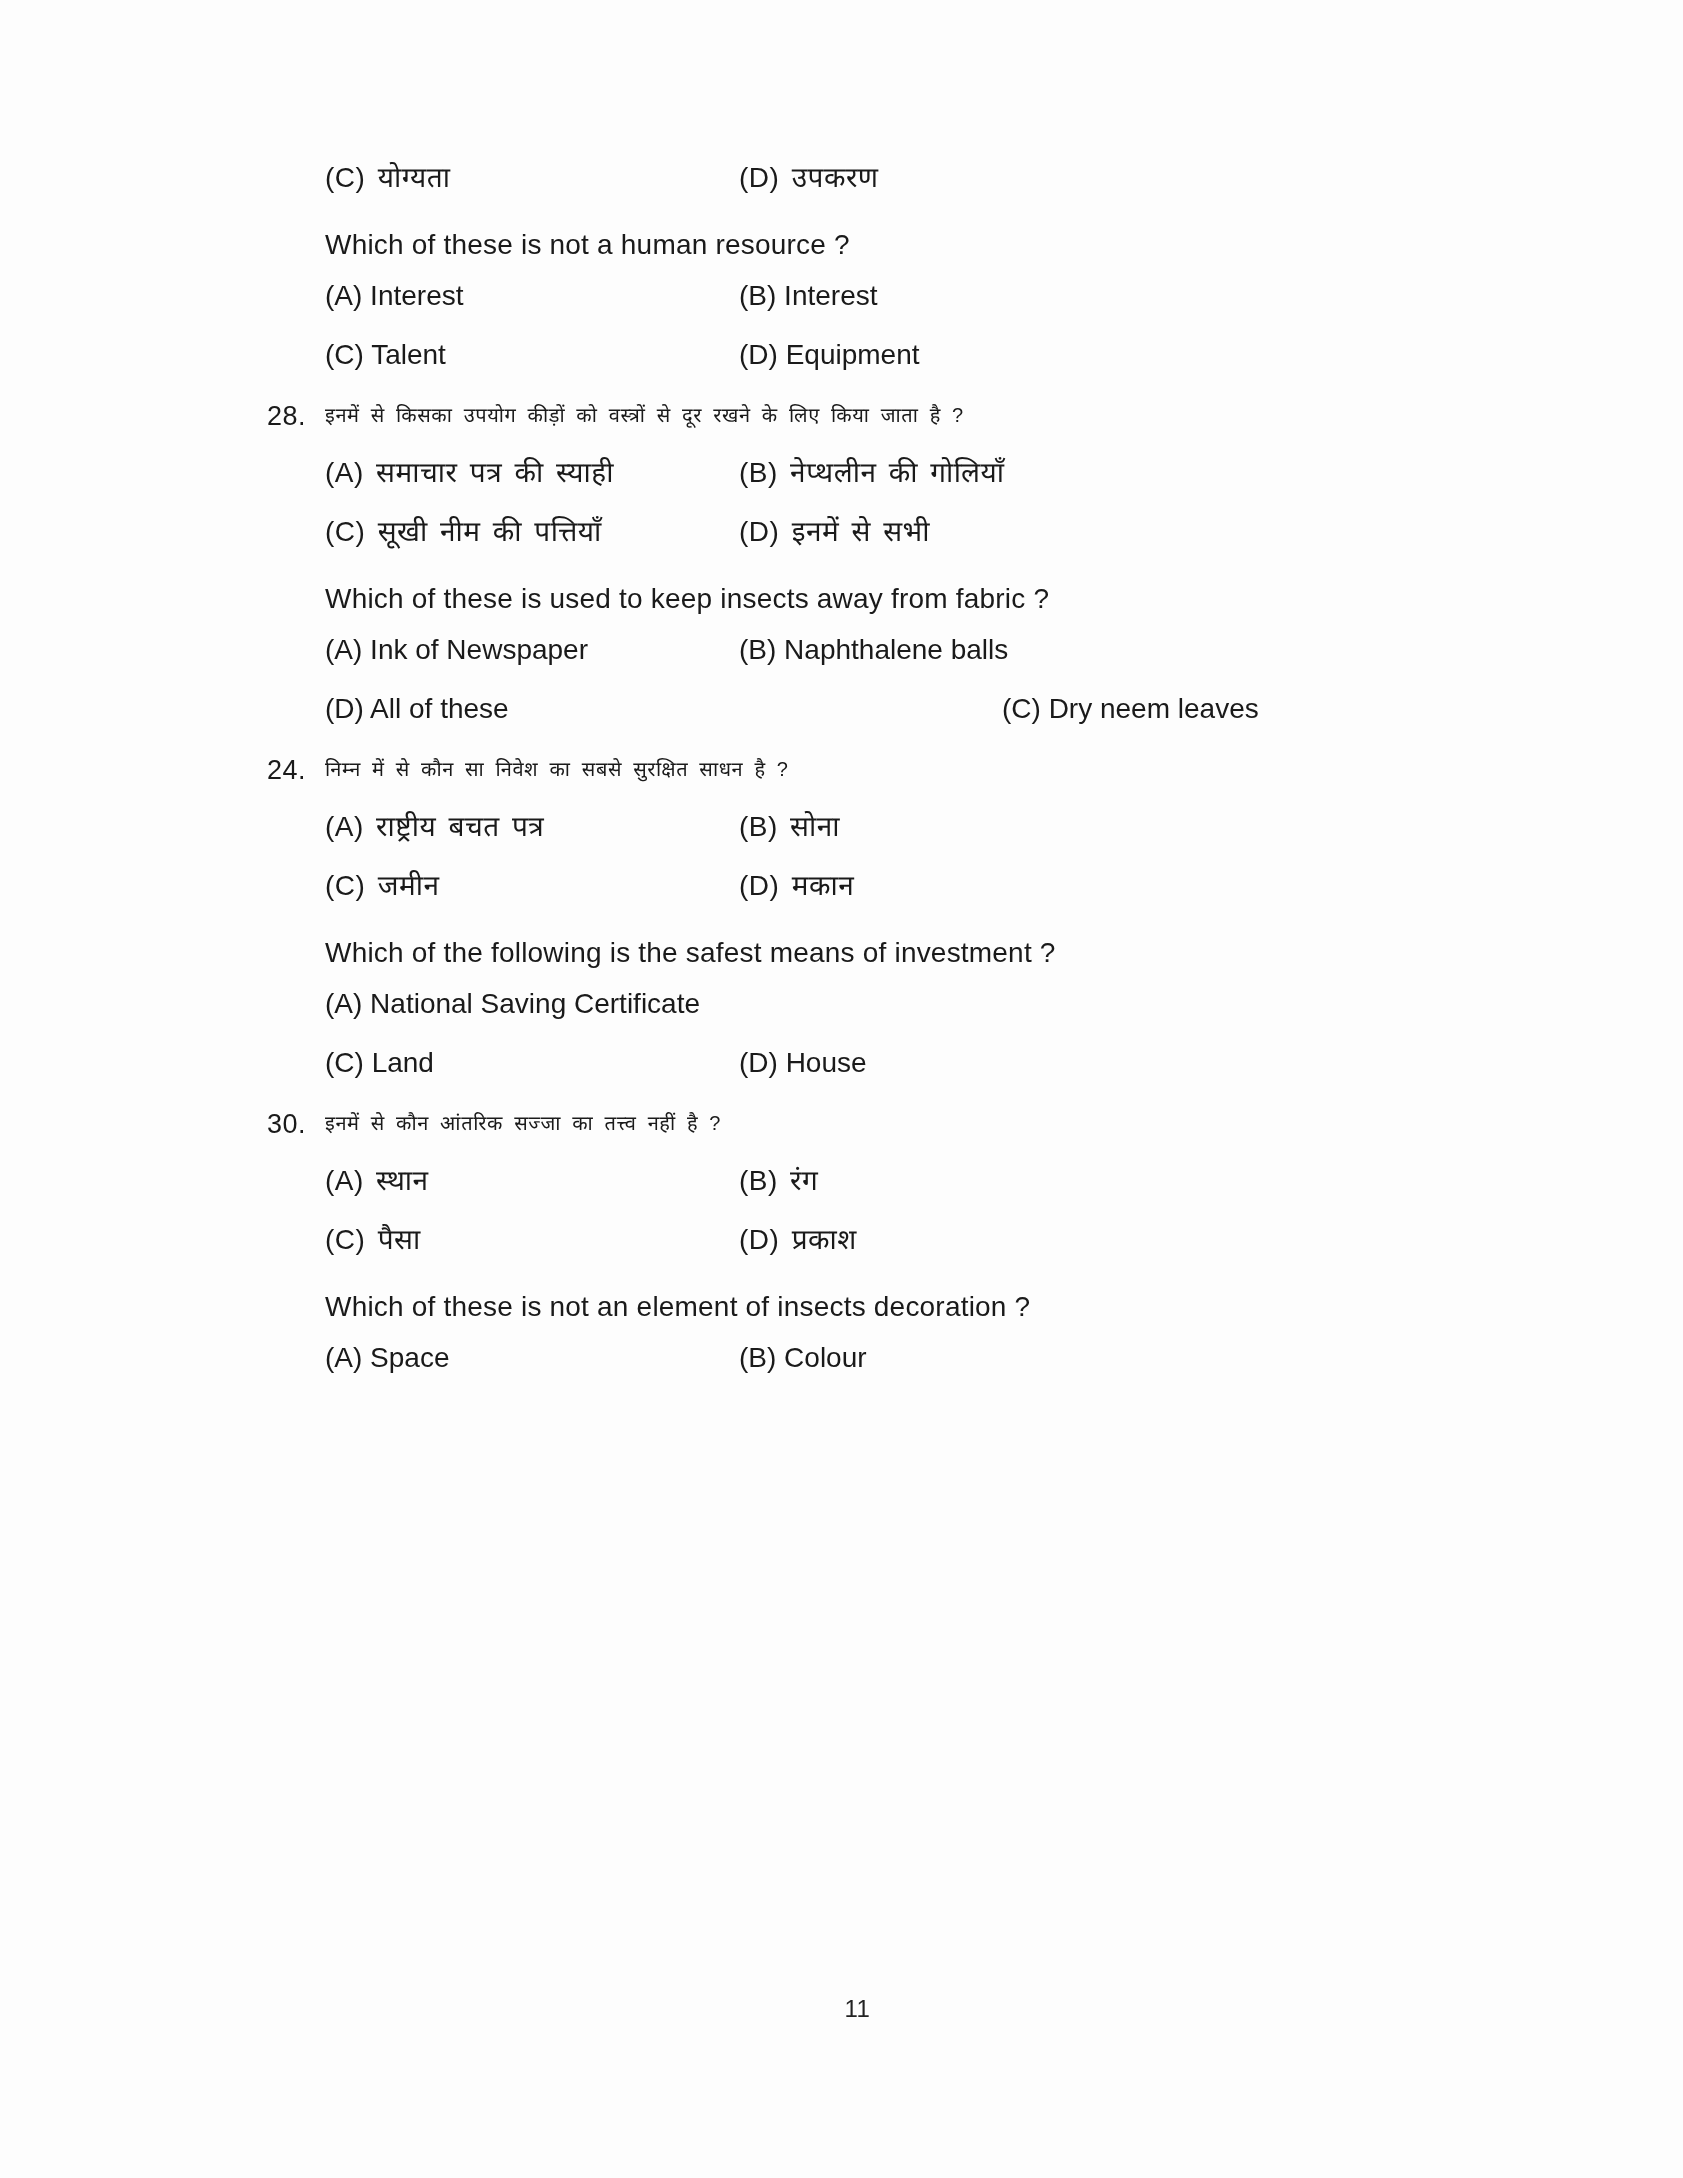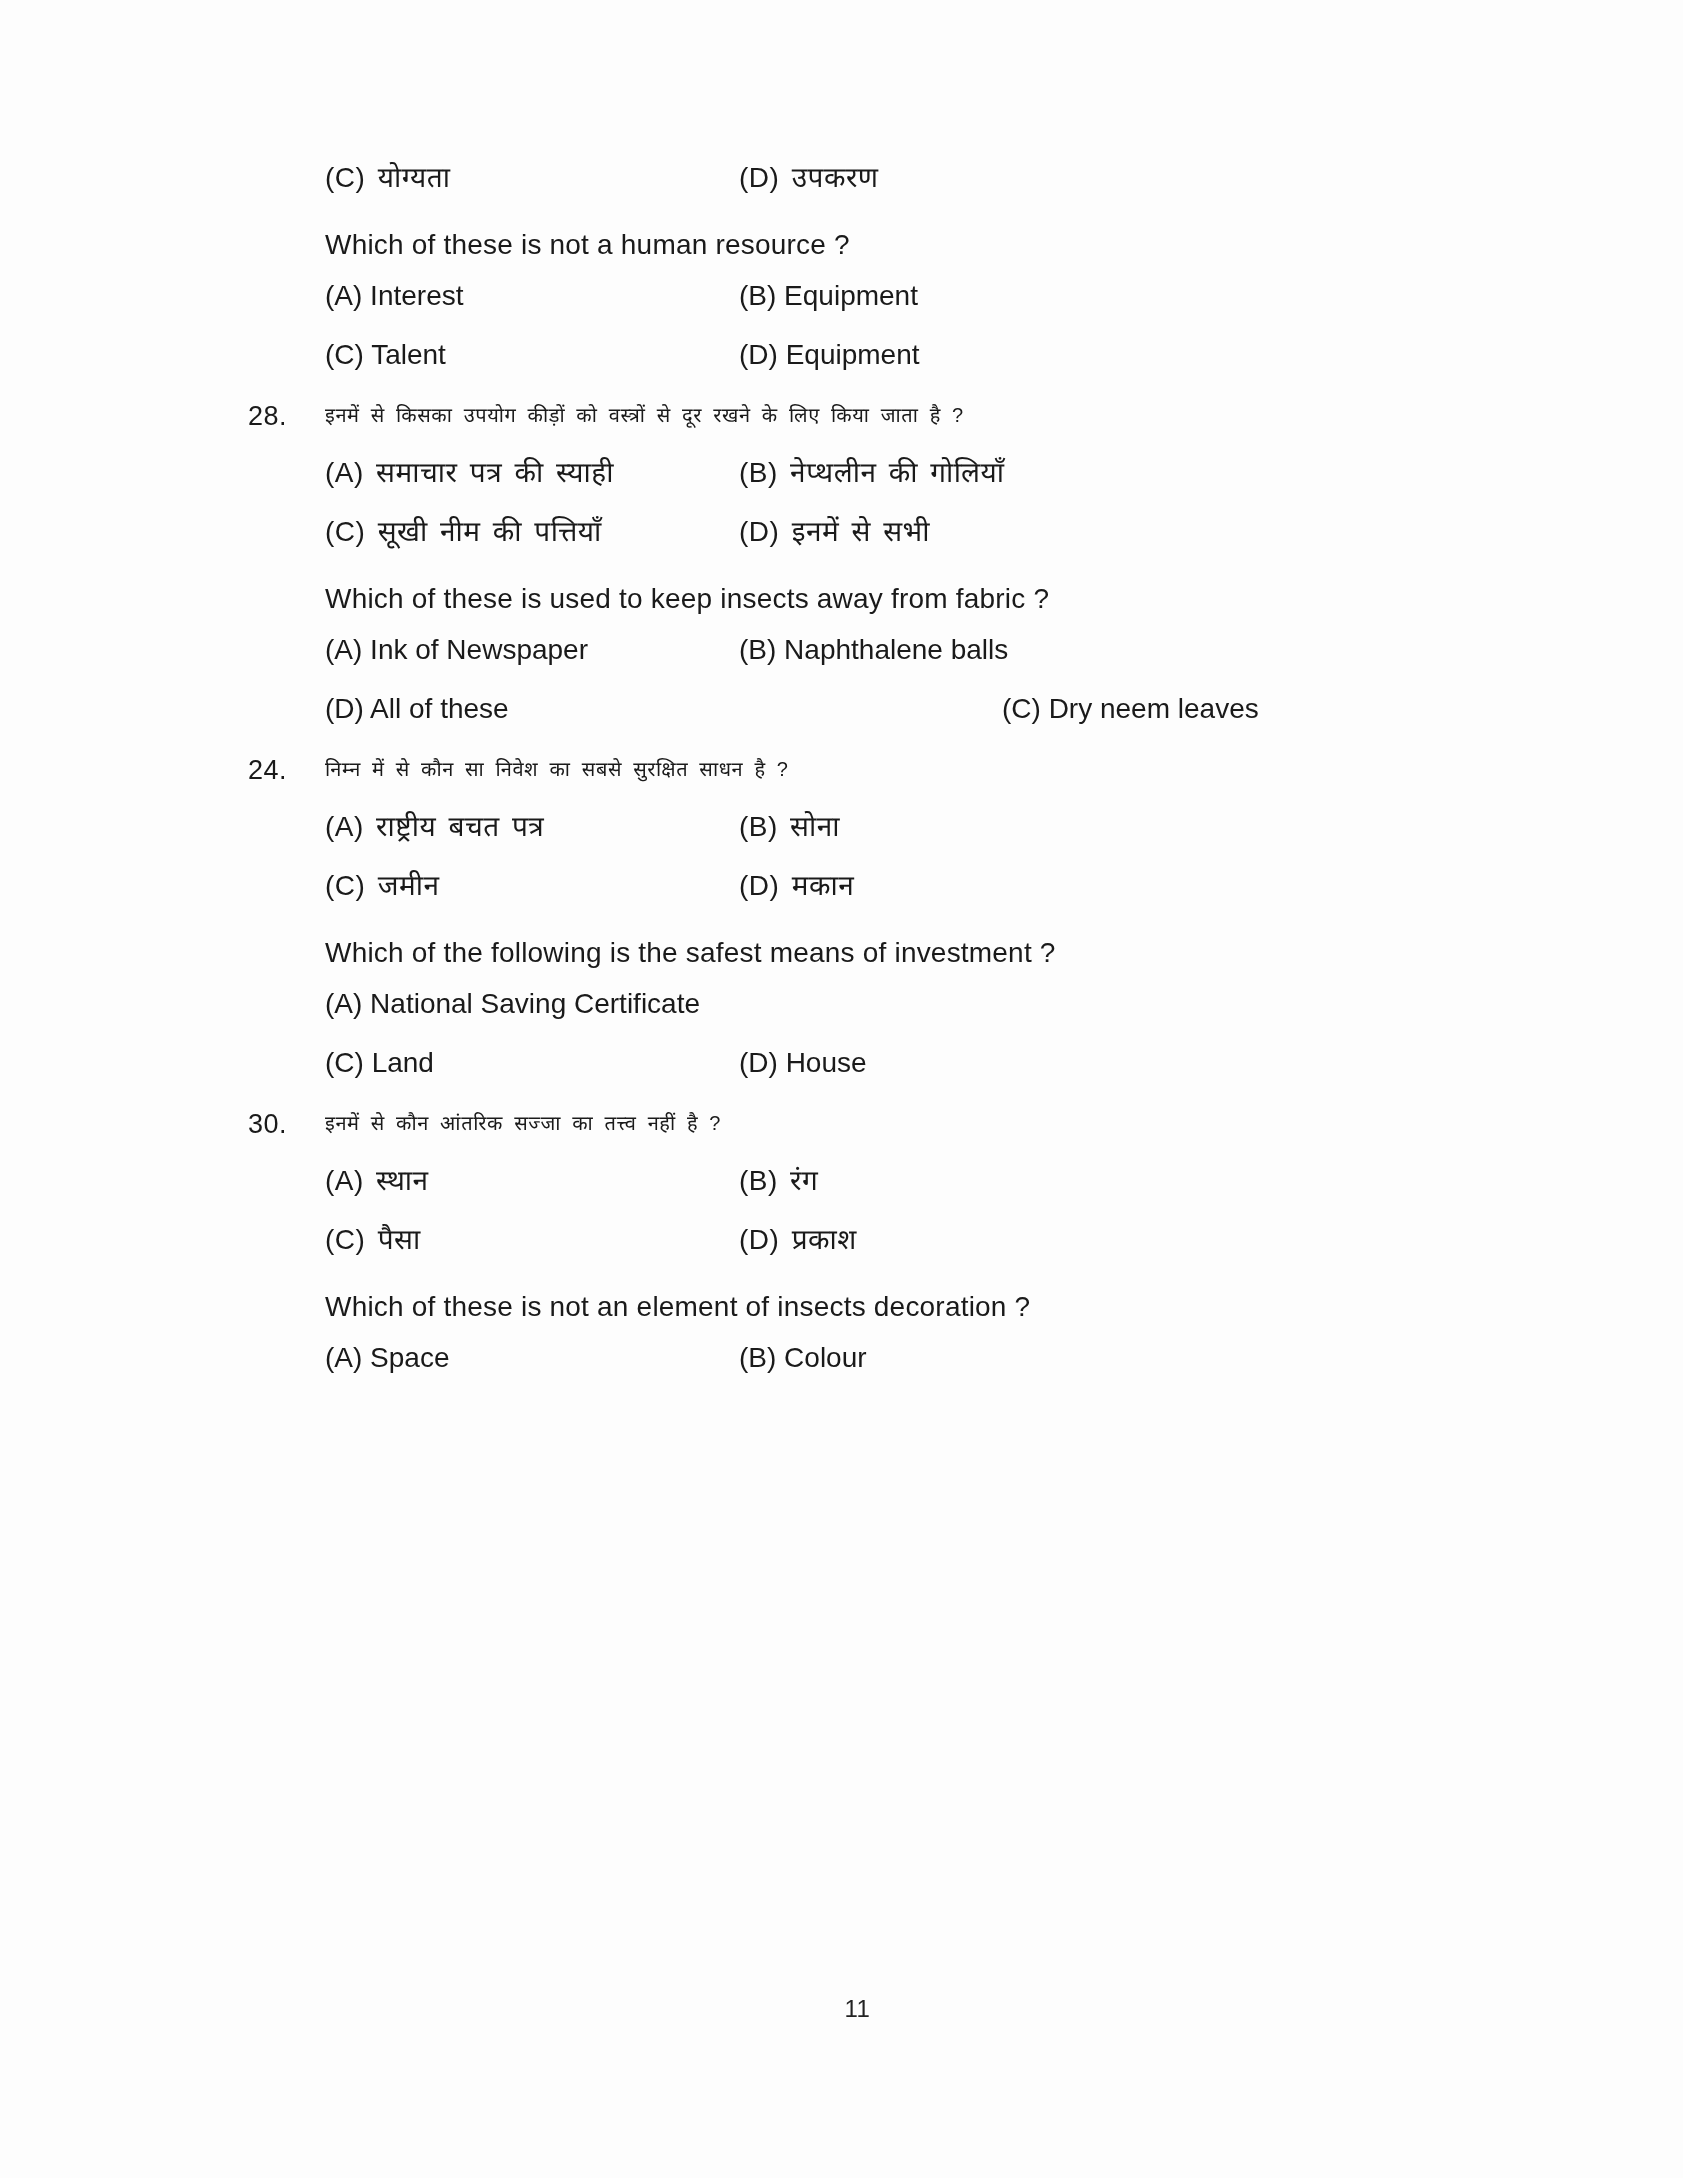--- a/index.html
+++ b/index.html
@@ -32,21 +32,21 @@
   .qrow {
     display: flex;
     align-items: flex-start;
     margin-bottom: 0;
   }
   .qnum {
     width: 77px;
     flex: 0 0 77px;
     font-size: 27px;
     line-height: 1.25;
-    text-align: left;
+    text-align: center;
     padding-top: 4px;
     letter-spacing: 0.5px;
   }
   .qtext-hi {
     flex: 1 1 auto;
     font-size: 20px;
     line-height: 1.3;
     letter-spacing: 0.6px;
     word-spacing: 5px;
   }
@@ -97,21 +97,21 @@
       <div class="opt hi opt-a">(C) योग्यता</div>
       <div class="opt hi opt-b">(D) उपकरण</div>
     </div>
 
     <div class="row-block">
       <div class="stmt-en">Which of these is not a human resource ?</div>
     </div>
 
     <div class="opts row-block">
       <div class="opt opt-a">(A) Interest</div>
-      <div class="opt opt-b">(B) Equipment</div>
+      <div class="opt opt-b">(B) Interest</div>
     </div>
 
     <div class="opts row-block">
       <div class="opt opt-a">(C) Talent</div>
       <div class="opt opt-b">(D) Equipment</div>
     </div>
 
     <div class="qrow row-block">
       <div class="qnum">28.</div>
       <div class="qtext-hi">इनमें से किसका उपयोग कीड़ों को वस्त्रों से दूर रखने के लिए किया जाता है ?</div>

